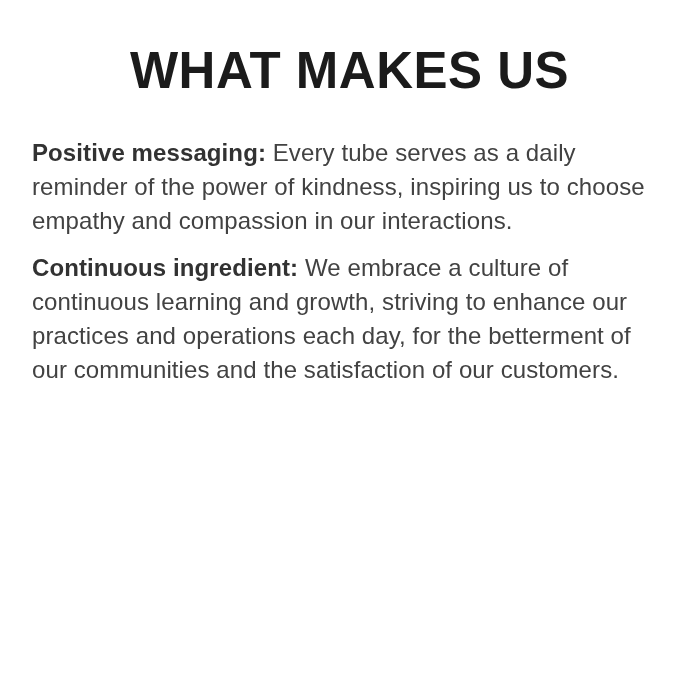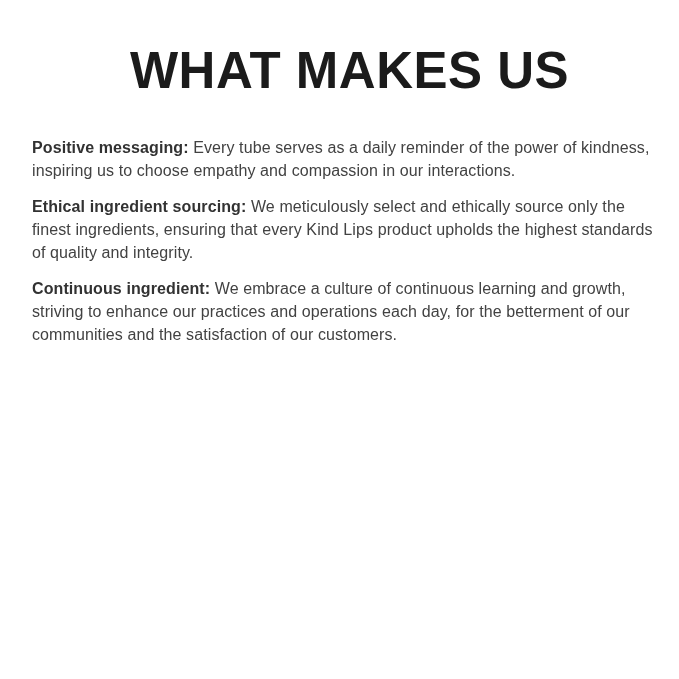--- a/index.html
+++ b/index.html
@@ -24,22 +24,22 @@
     line-height: 1.06;
     font-weight: 700;
     letter-spacing: 0.5px;
     color: #1b1b1b;
   }
   .content {
     margin-top: 38px;
   }
   .para {
     margin: 0 0 13px 0;
-    font-size: 16px;
-    line-height: 23px;
+    font-size: 24px;
+    line-height: 34px;
     color: #424242;
     letter-spacing: 0.1px;
   }
   .para strong {
     font-weight: 700;
     color: #323232;
   }
 </style>
 </head>
 <body>
@@ -52,24 +52,20 @@
 
   <div class="content">
 
     <p class="para">
       <strong>Positive messaging:</strong><span></span>
       <span>Every tube serves as a daily reminder of the power of kindness, inspiring us to choose empathy and compassion in our interactions.</span>
     </p>
 
 
 
-    <p class="para">
-      <strong>Ethical ingredient sourcing:</strong><span></span>
-      <span>We meticulously select and ethically source only the finest ingredients, ensuring that every Kind Lips product upholds the highest standards of quality and integrity.</span>
-    </p>
 
     <p class="para">
       <strong>Continuous ingredient:</strong><span></span>
       <span>We embrace a culture of continuous learning and growth, striving to enhance our practices and operations each day, for the betterment of our communities and the satisfaction of our customers.</span>
     </p>
 
   </div>
 </div>
 
 </body></html>

